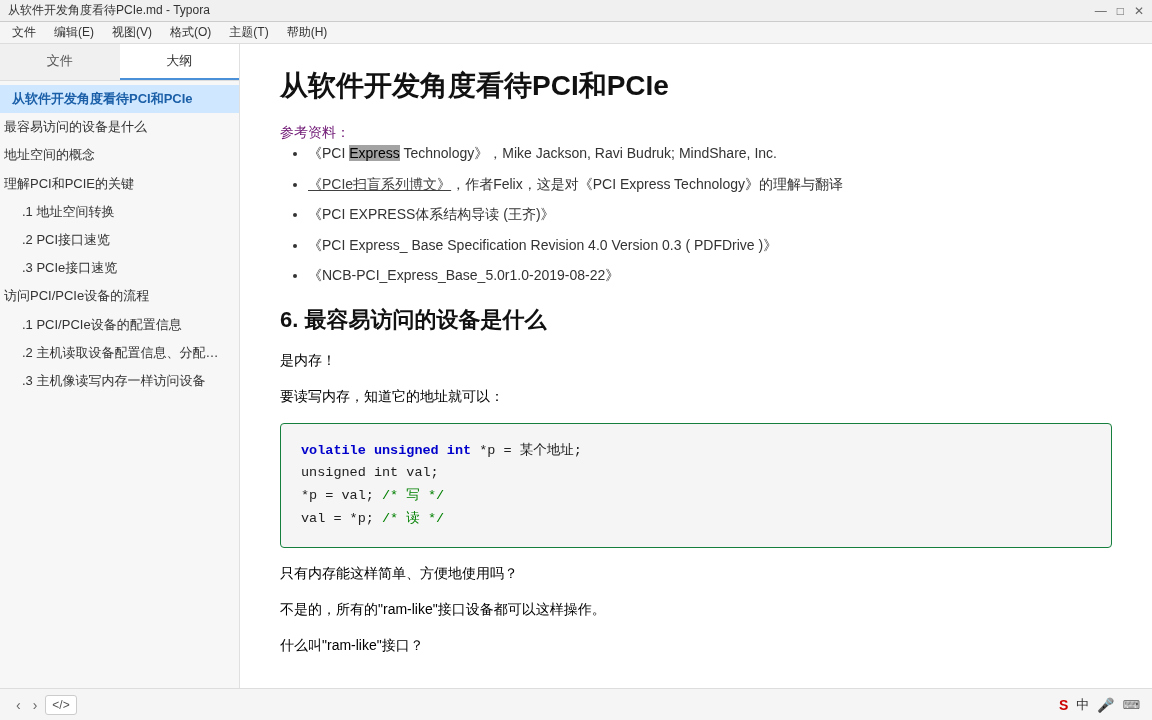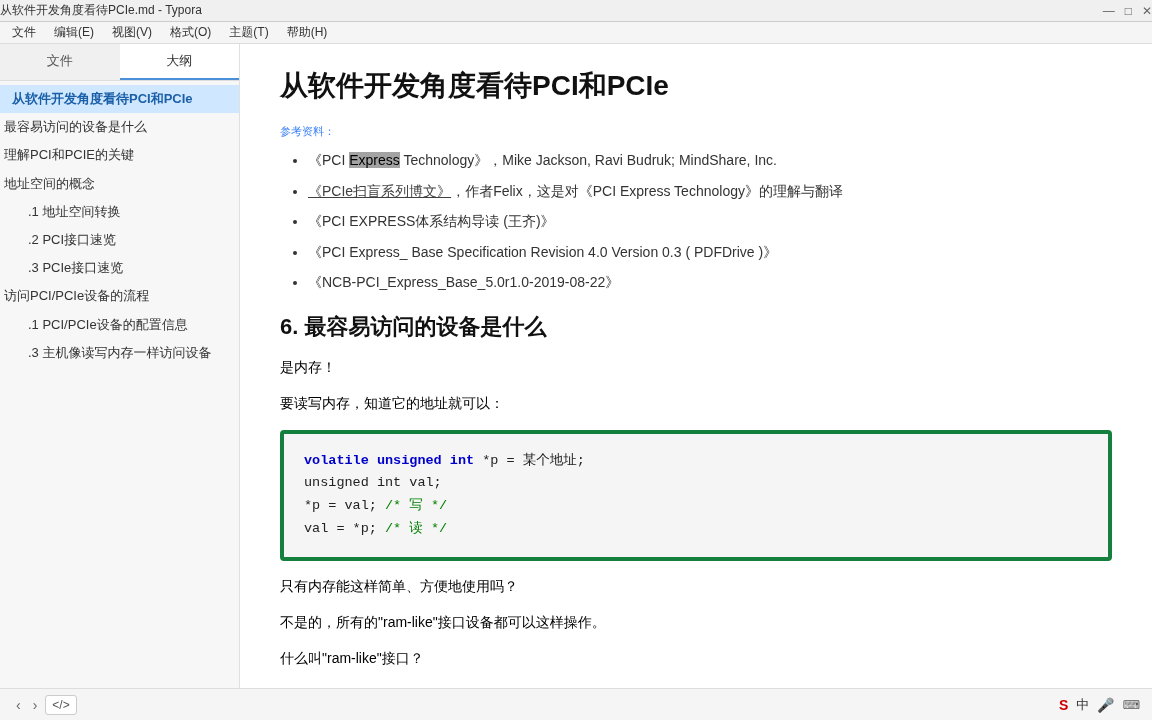--- a/index.html
+++ b/index.html
@@ -5,21 +5,21 @@
     * { margin: 0; padding: 0; box-sizing: border-box; }
     body { font-family: 'Microsoft YaHei', 'PingFang SC', sans-serif; background: #fff; width: 1152px; height: 720px; overflow: hidden; font-size: 14px; }
 
     
     .titlebar {
       height: 22px;
       background: #f0f0f0;
       display: flex;
       align-items: center;
       justify-content: space-between;
-      padding: 0 0;
+      padding: 0 8px;
       border-bottom: 1px solid #ccc;
       font-size: 12px;
       color: #333;
     }
     .titlebar-left { display: flex; align-items: center; gap: 4px; }
     .titlebar-close { cursor: pointer; color: #666; font-size: 12px; }
 
     
     .menubar {
       height: 22px;
@@ -90,43 +90,42 @@
       white-space: nowrap;
       overflow: hidden;
       text-overflow: ellipsis;
     }
     .sidebar-item.active {
       background: #d0e8ff;
       color: #1a5fa8;
       font-weight: bold;
     }
     .sidebar-item.indent1 { padding-left: 4px; }
-    .sidebar-item.indent2 { padding-left: 28px; }
+    .sidebar-item.indent2 { padding-left: 22px; }
 
     
     .content-area {
       flex: 1;
       overflow-y: auto;
       padding: 24px 40px 40px 40px;
       background: #fff;
       position: relative;
     }
 
     h1.doc-title {
       font-size: 28px;
       font-weight: bold;
       color: #111;
       margin-bottom: 20px;
       line-height: 1.3;
     }
 
     .ref-label {
-      font-size: 11px;
-      color: #3b82f6;
-      margin-bottom: 10px;
+      font-size: 14px;
+      color: #701a75;
     }
 
     .ref-list {
       list-style: disc;
       padding-left: 28px;
       margin-bottom: 16px;
     }
     .ref-list li {
       font-size: 14px;
       color: #333;
@@ -156,21 +155,21 @@
 
     .normal-text {
       font-size: 14px;
       color: #000000;
       margin-bottom: 12px;
       line-height: 1.7;
     }
 
     .code-block {
       background: #f5f5f5;
-      border: 4px solid #15803d;
+      border: 1px solid #15803d;
       border-radius: 4px;
       padding: 16px 20px;
       margin: 14px 0;
       font-family: 'Courier New', 'Consolas', monospace;
       font-size: 13.5px;
       line-height: 1.7;
       color: #222;
     }
     .code-keyword { color: #0000cc; font-weight: bold; }
     .code-comment { color: #008000; }
@@ -214,27 +213,28 @@
 <div class="app-container">
 
   <div class="sidebar">
     <div class="sidebar-tabs">
       <div class="sidebar-tab">文件</div>
       <div class="sidebar-tab active">大纲</div>
     </div>
     <div class="sidebar-content">
       <div class="sidebar-item active">从软件开发角度看待PCI和PCIe</div>
       <div class="sidebar-item indent1">最容易访问的设备是什么</div>
+      <div class="sidebar-item indent1">地址空间的概念</div>
       <div class="sidebar-item indent1">理解PCI和PCIE的关键</div>
-      <div class="sidebar-item indent1">地址空间的概念</div>
       <div class="sidebar-item indent2">.1 地址空间转换</div>
       <div class="sidebar-item indent2">.2 PCI接口速览</div>
       <div class="sidebar-item indent2">.3 PCIe接口速览</div>
       <div class="sidebar-item indent1">访问PCI/PCIe设备的流程</div>
       <div class="sidebar-item indent2">.1 PCI/PCIe设备的配置信息</div>
+      <div class="sidebar-item indent2">.2 主机读取设备配置信息、分配空间</div>
       <div class="sidebar-item indent2">.3 主机像读写内存一样访问设备</div>
     </div>
   </div>
 
   <div class="content-area">
 
     <h1 class="doc-title">从软件开发角度看待PCI和PCIe</h1>
 
     <div class="ref-label">参考资料：</div>
 

